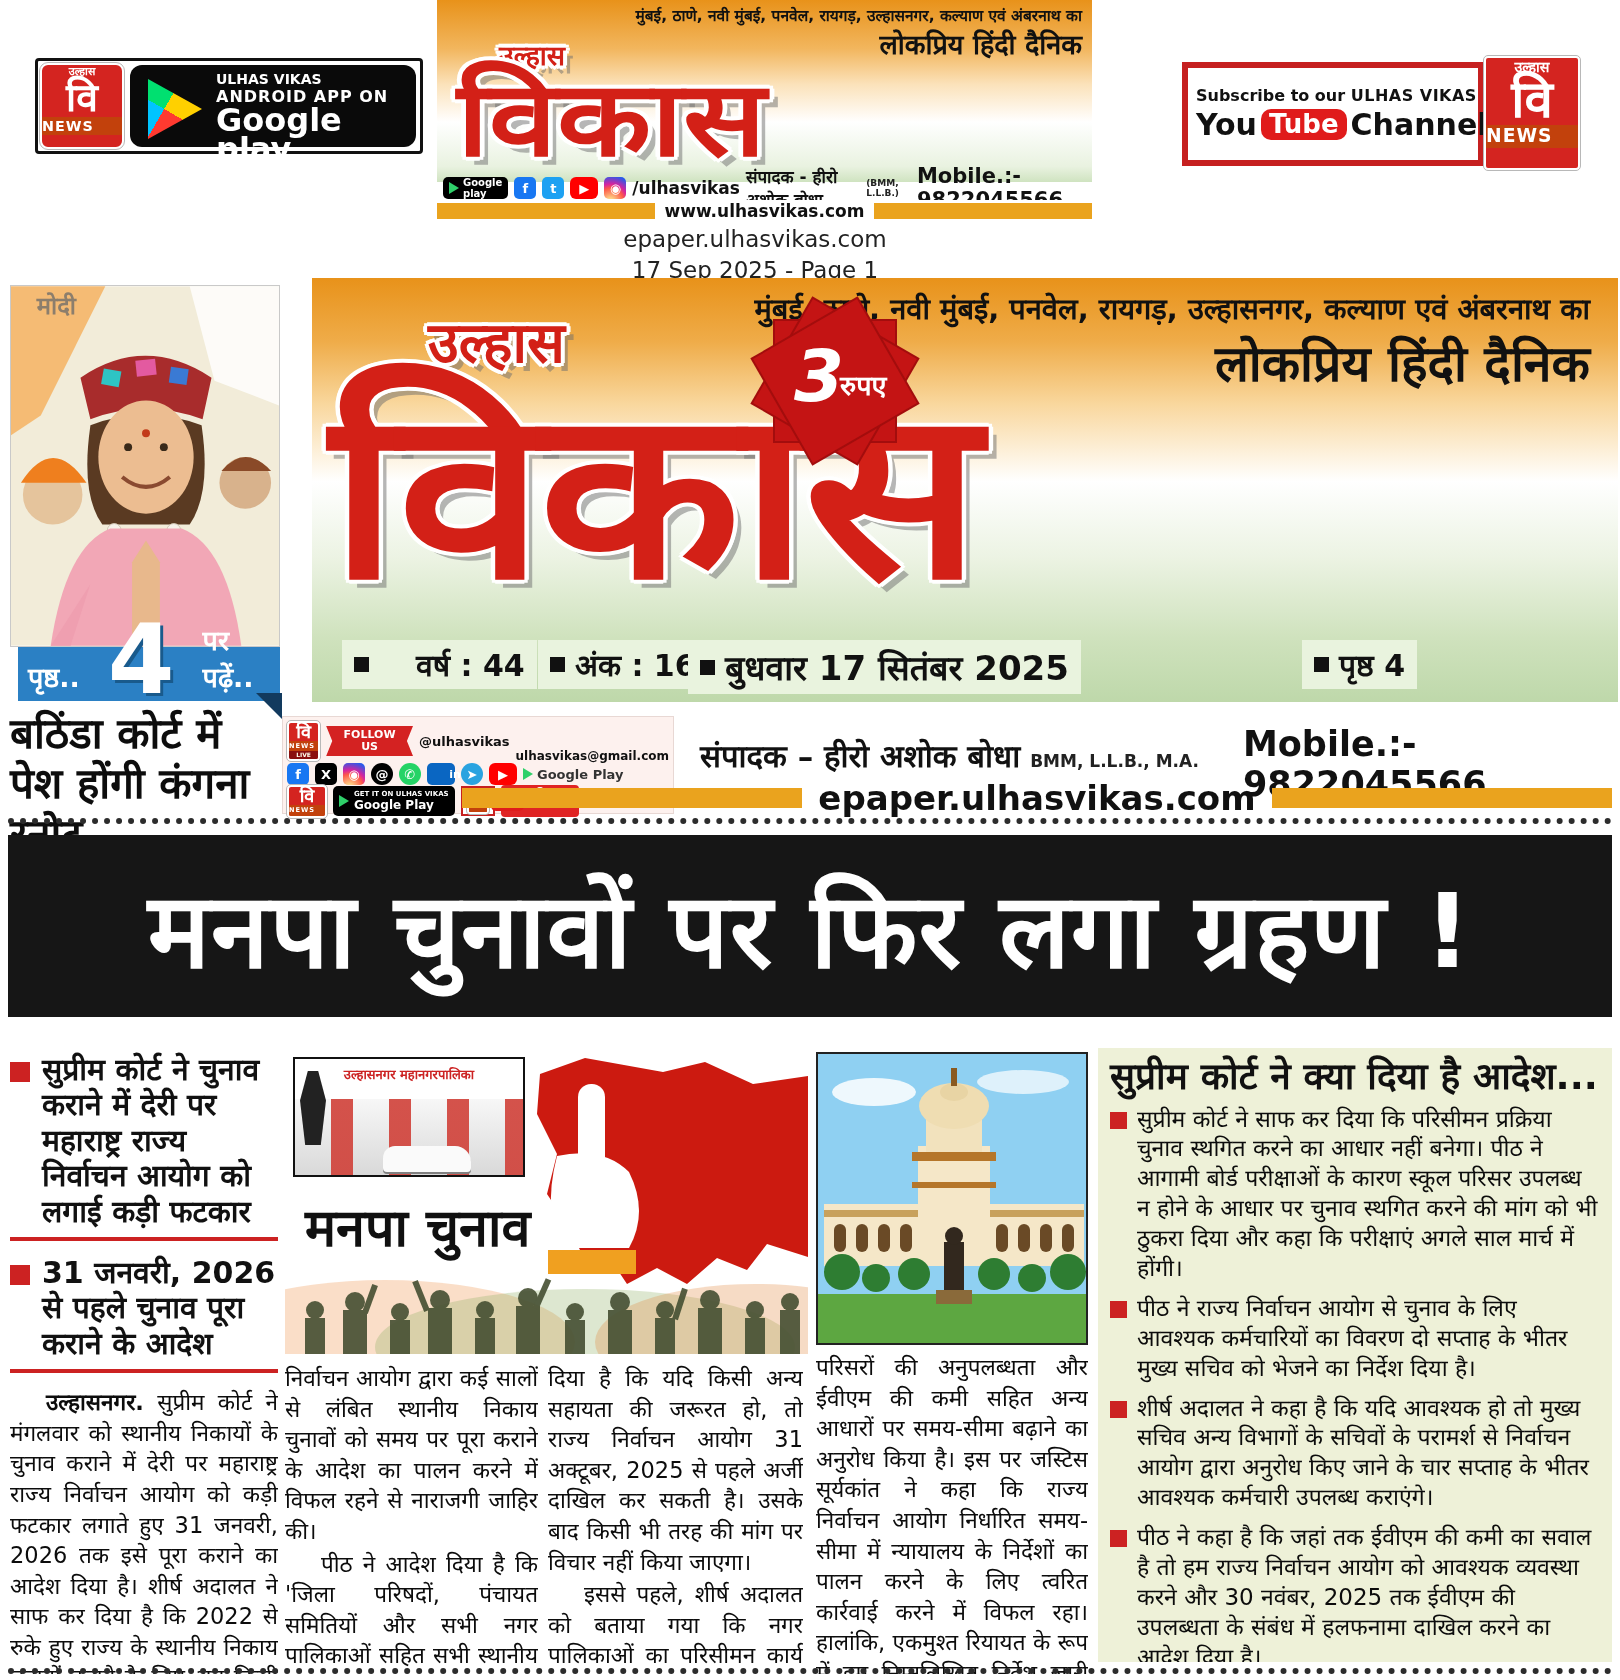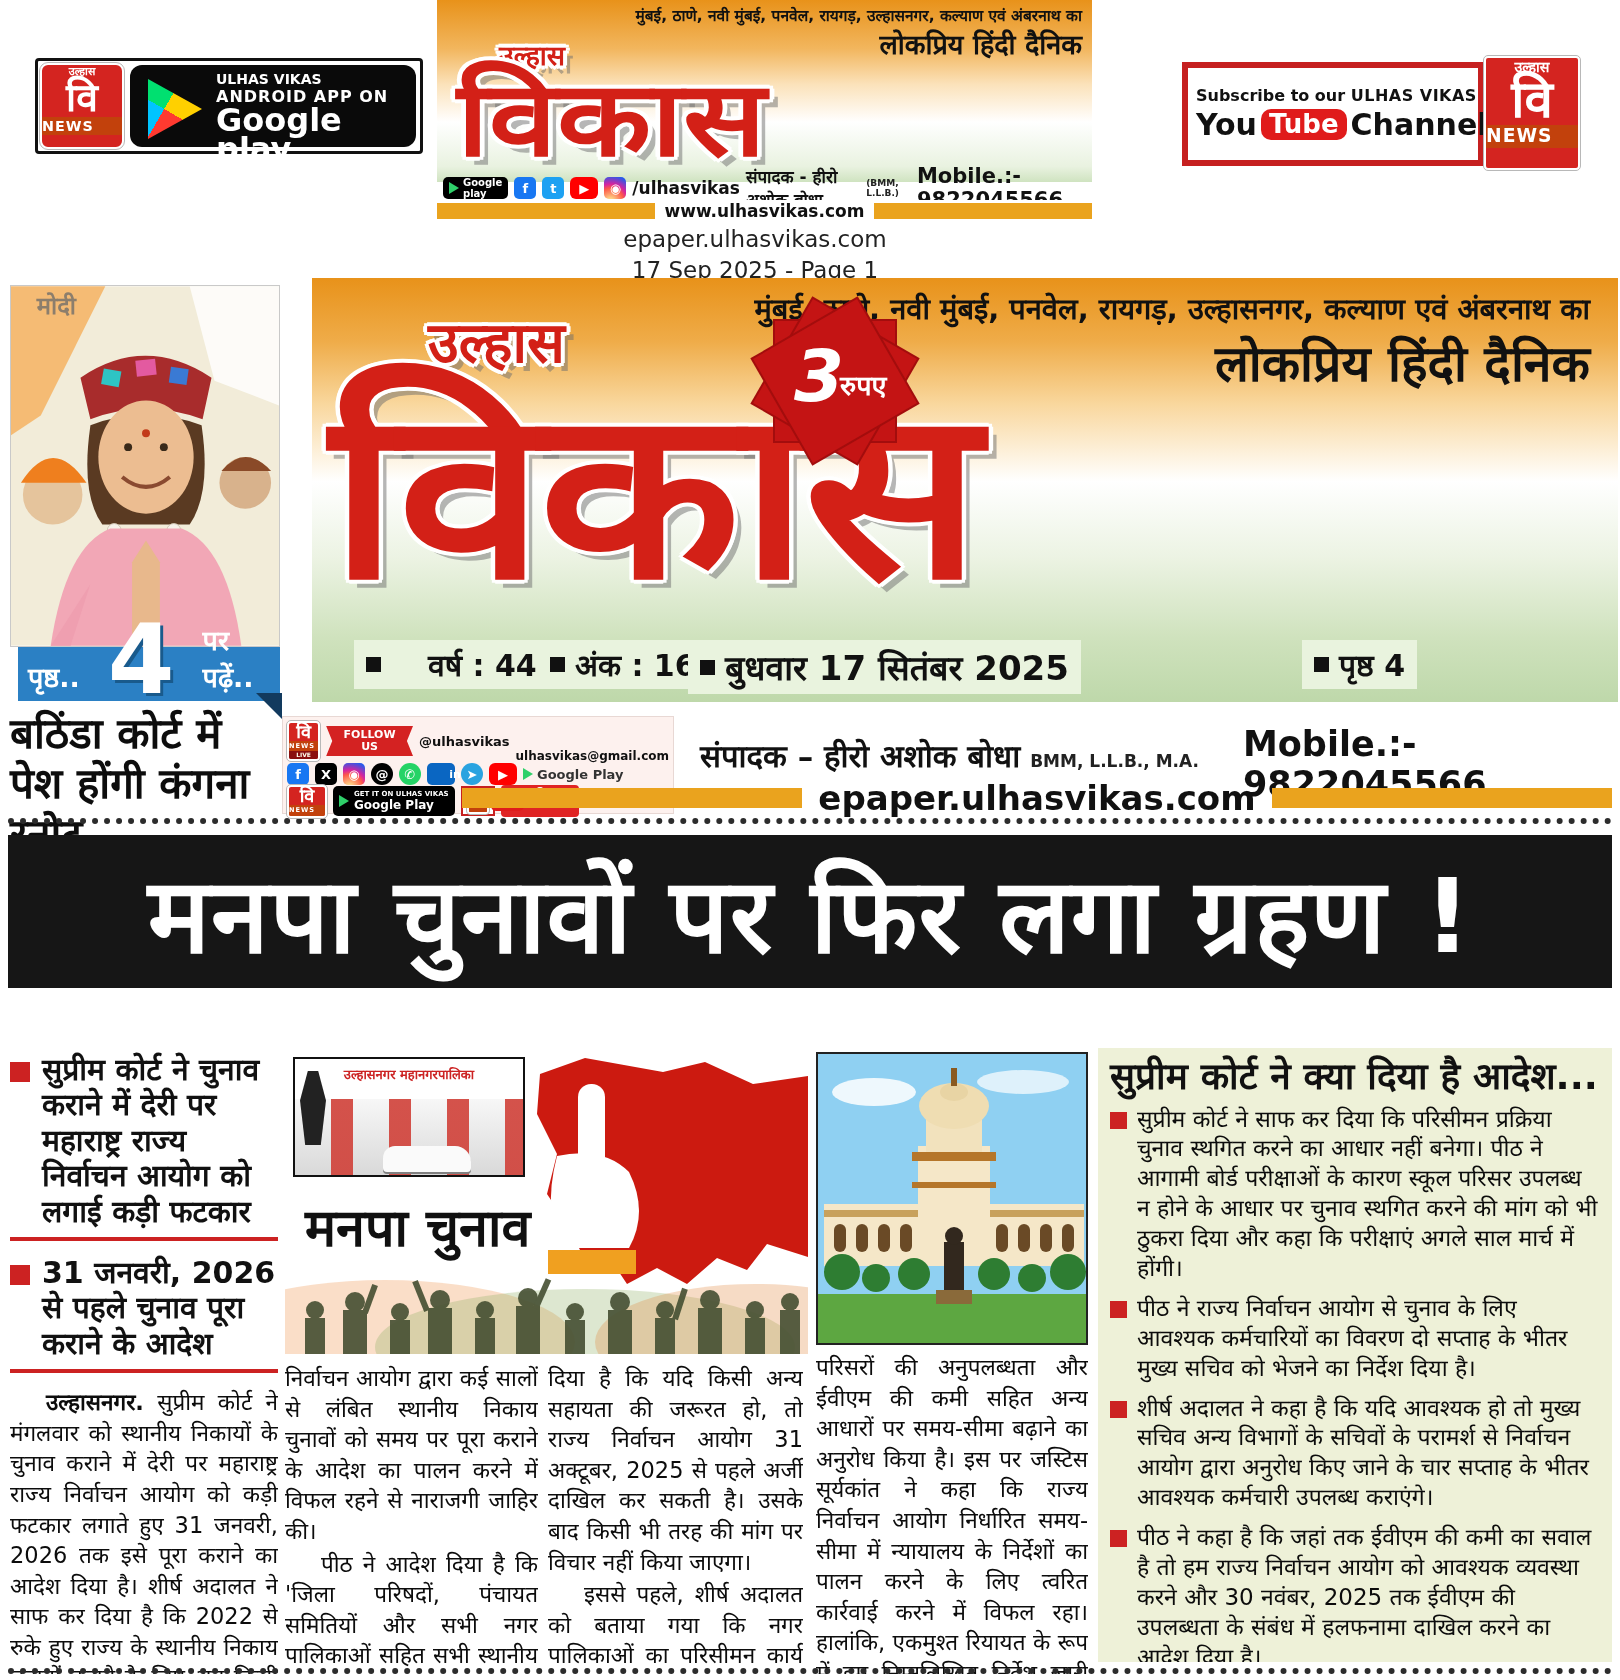--- a/index.html
+++ b/index.html
@@ -84,21 +84,21 @@
   .masthead{position:absolute;left:312px;top:278px;width:1306px;height:424px;
     background:linear-gradient(180deg,#e8921a 0%,#efac49 15%,#f9d89f 30%,#ffffff 48%,#ecf3e3 66%,#cfe2bd 85%,#bed8aa 100%);}
   .m-region{position:absolute;top:10px;right:28px;font-size:29px;font-weight:800;}
   .m-tag{position:absolute;top:50px;right:28px;font-size:50px;font-weight:800;}
   .m-logo-top{position:absolute;left:116px;top:24px;font-size:56px;}
   .m-logo-main{position:absolute;left:18px;top:48px;font-size:234px;transform:scaleX(1.12);transform-origin:left;letter-spacing:-4px;}
   .m-infobar{position:absolute;left:0;right:0;bottom:10px;height:52px;}
   .chip{position:absolute;display:flex;align-items:center;gap:10px;background:#e9f3de;padding:4px 12px;
     font-size:30px;font-weight:800;white-space:nowrap;}
   .chip .sq{width:15px;height:15px;background:#111;flex:none;}
-  .chip-year{left:42px;gap:47px;}
+  .chip-year{left:30px;gap:47px;}
   .chip-num{left:226px;}
   .chip-date{left:376px;font-size:34px;}
   .chip-pages{left:990px;}
 
   .starburst{position:absolute;left:742px;top:306px;width:186px;height:150px;z-index:6;}
   .starburst i{position:absolute;left:33px;top:15px;width:120px;height:120px;background:#c41414;box-shadow:0 0 0 2px #a30d0d;}
   .starburst .b2{transform:rotate(30deg);}
   .starburst .b3{transform:rotate(60deg);}
   .price-num{position:absolute;left:52px;top:28px;font-size:72px;font-weight:800;font-style:italic;color:#fff;z-index:2;}
   .price-unit{position:absolute;left:98px;top:60px;font-size:27px;font-weight:800;color:#fff;z-index:2;}
@@ -133,21 +133,21 @@
   .mobile-line{position:absolute;left:1243px;top:724px;font-size:35px;font-weight:800;z-index:4;}
   .epaper-bar{position:absolute;left:462px;top:778px;right:8px;display:flex;align-items:center;gap:16px;z-index:4;}
   .epaper-bar .goldbar{height:20px;}
   .epaper-url{font-size:34px;font-weight:800;}
 
   .dots{position:absolute;left:8px;right:8px;border-top:6px dotted #2c2c2c;}
   .dots-top{top:818px;}
   .dots-bottom{top:1668px;}
 
   
-  .black-banner{position:absolute;left:8px;top:835px;width:1604px;height:153px;background:#161616;
+  .black-banner{position:absolute;left:8px;top:835px;width:1604px;height:182px;background:#161616;
     display:flex;align-items:center;justify-content:center;overflow:hidden;}
   .black-banner span{color:#fff;font-size:104px;font-weight:800;white-space:nowrap;letter-spacing:1px;}
 
   
   .hl{display:flex;gap:12px;margin-bottom:4px;}
   .hl .sqr{width:20px;height:20px;background:#cc2222;margin-top:10px;flex:none;}
   .hl-text{font-size:30px;font-weight:800;line-height:1.18;}
   .redline{height:4px;background:#cc2222;margin:8px 0 14px 0;}
   .bodytext{font-size:22.5px;line-height:1.36;text-align:justify;color:#0c0c0c;}
   .bodytext p{margin-bottom:2px;}

